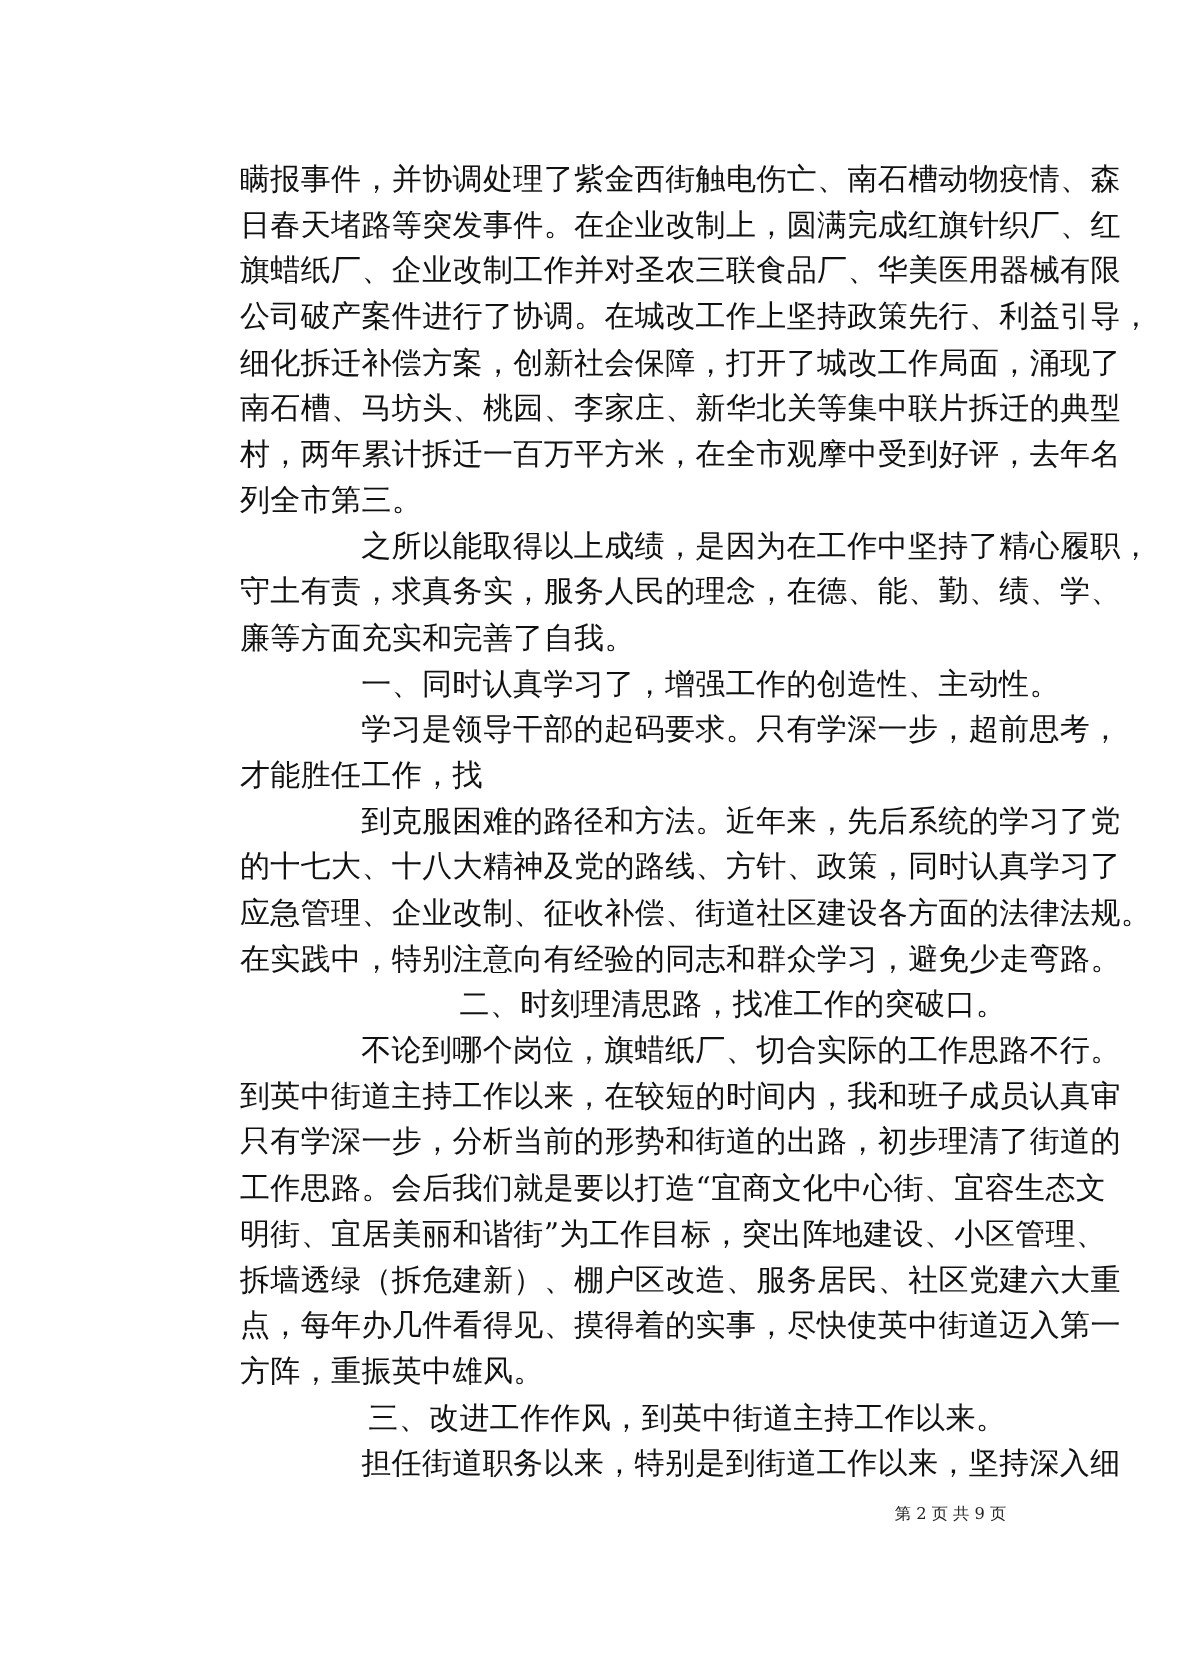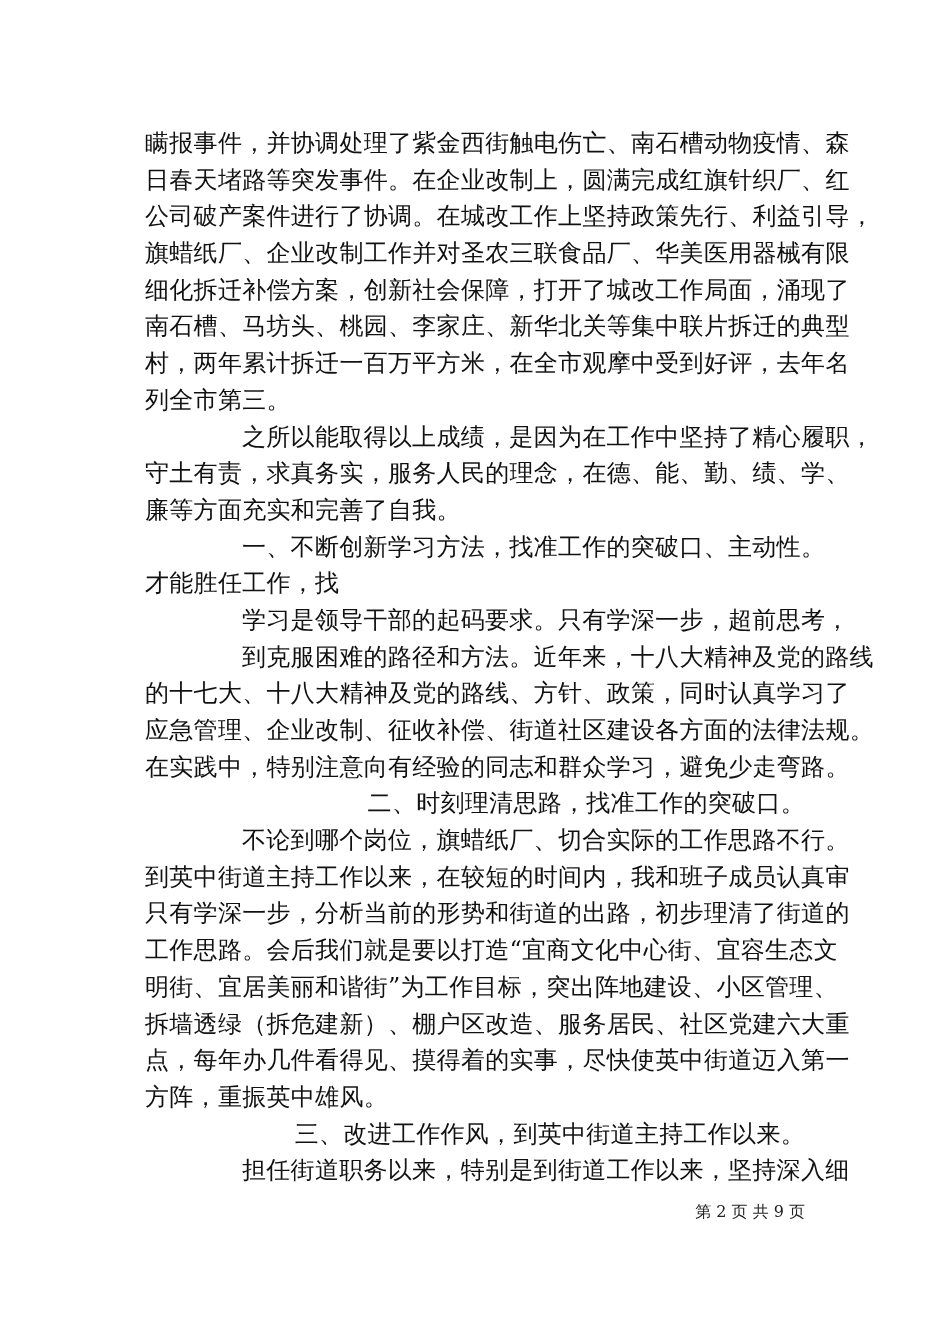--- a/index.html
+++ b/index.html
@@ -8,49 +8,49 @@
       position: absolute; left: 0; top: 0; width: 950px; height: 1344px;
       background: #ffffff;
     }
     .body-text {
       position: absolute; left: 145px; top: 125px; width: 660px;
       font-family: "DejaVu Serif", "Liberation Serif", serif;
       font-size: 24px; line-height: 36.7px; color: #111111;
       letter-spacing: 0.3px;
     }
     .line {
-      display: block; white-space: nowrap; height: 36.7px;
+      display: block; white-space: nowrap; height: 36.7px; margin-left: 47px;
     }
     .line.indent { padding-left: 97px; text-align: right; }
     .footer {
       position: absolute; right: 145px; top: 1202px;
       font-family: "DejaVu Serif", "Liberation Serif", serif;
-      font-size: 16px; color: #222222; white-space: nowrap;
+      font-size: 13px; color: #222222; white-space: nowrap;
     }
   </style>
 </head>
 <body>
 
 <div class="page">
   <div class="body-text">
     <span class="line">瞒报事件，并协调处理了紫金西街触电伤亡、南石槽动物疫情、森</span>
     <span class="line">日春天堵路等突发事件。在企业改制上，圆满完成红旗针织厂、红</span>
+    <span class="line">旗蜡纸厂、企业改制工作并对圣农三联食品厂、华美医用器械有限</span>
     <span class="line">公司破产案件进行了协调。在城改工作上坚持政策先行、利益引导，</span>
-    <span class="line">旗蜡纸厂、企业改制工作并对圣农三联食品厂、华美医用器械有限</span>
     <span class="line">细化拆迁补偿方案，创新社会保障，打开了城改工作局面，涌现了</span>
     <span class="line">南石槽、马坊头、桃园、李家庄、新华北关等集中联片拆迁的典型</span>
     <span class="line">村，两年累计拆迁一百万平方米，在全市观摩中受到好评，去年名</span>
     <span class="line">列全市第三。</span>
     <span class="line indent">之所以能取得以上成绩，是因为在工作中坚持了精心履职，</span>
     <span class="line">守土有责，求真务实，服务人民的理念，在德、能、勤、绩、学、</span>
     <span class="line">廉等方面充实和完善了自我。</span>
-    <span class="line indent">一、不断创新学习方法，找准工作的突破口、主动性。</span>
+    <span class="line indent">一、同时认真学习了，增强工作的创造性、主动性。</span>
+    <span class="line indent">学习是领导干部的起码要求。只有学深一步，超前思考，</span>
     <span class="line">才能胜任工作，找</span>
-    <span class="line indent">学习是领导干部的起码要求。只有学深一步，超前思考，</span>
-    <span class="line indent">到克服困难的路径和方法。近年来，十八大精神及党的路线</span>
+    <span class="line indent">到克服困难的路径和方法。近年来，先后系统的学习了党</span>
     <span class="line">的十七大、十八大精神及党的路线、方针、政策，同时认真学习了</span>
     <span class="line">应急管理、企业改制、征收补偿、街道社区建设各方面的法律法规。</span>
     <span class="line">在实践中，特别注意向有经验的同志和群众学习，避免少走弯路。</span>
     <span class="line indent">二、时刻理清思路，找准工作的突破口。</span>
     <span class="line indent">不论到哪个岗位，旗蜡纸厂、切合实际的工作思路不行。</span>
     <span class="line">到英中街道主持工作以来，在较短的时间内，我和班子成员认真审</span>
     <span class="line">只有学深一步，分析当前的形势和街道的出路，初步理清了街道的</span>
     <span class="line">工作思路。会后我们就是要以打造“宜商文化中心街、宜容生态文</span>
     <span class="line">明街、宜居美丽和谐街”为工作目标，突出阵地建设、小区管理、</span>
     <span class="line">拆墙透绿（拆危建新）、棚户区改造、服务居民、社区党建六大重</span>

